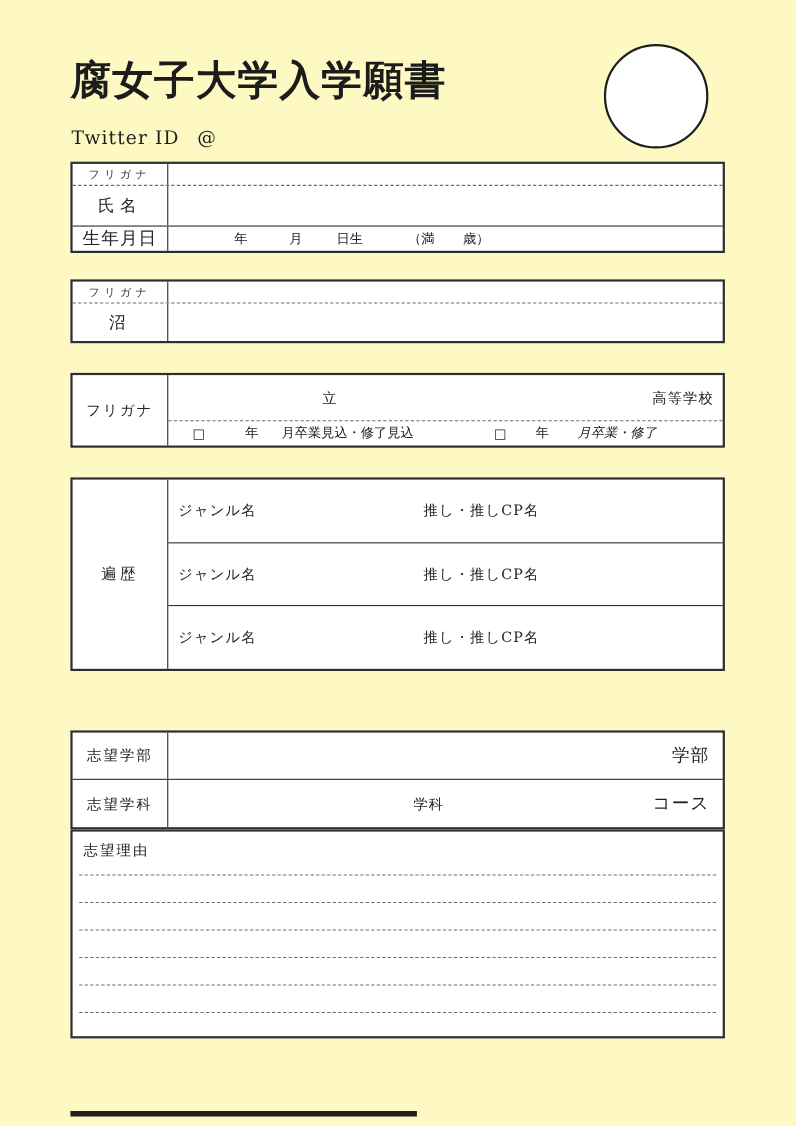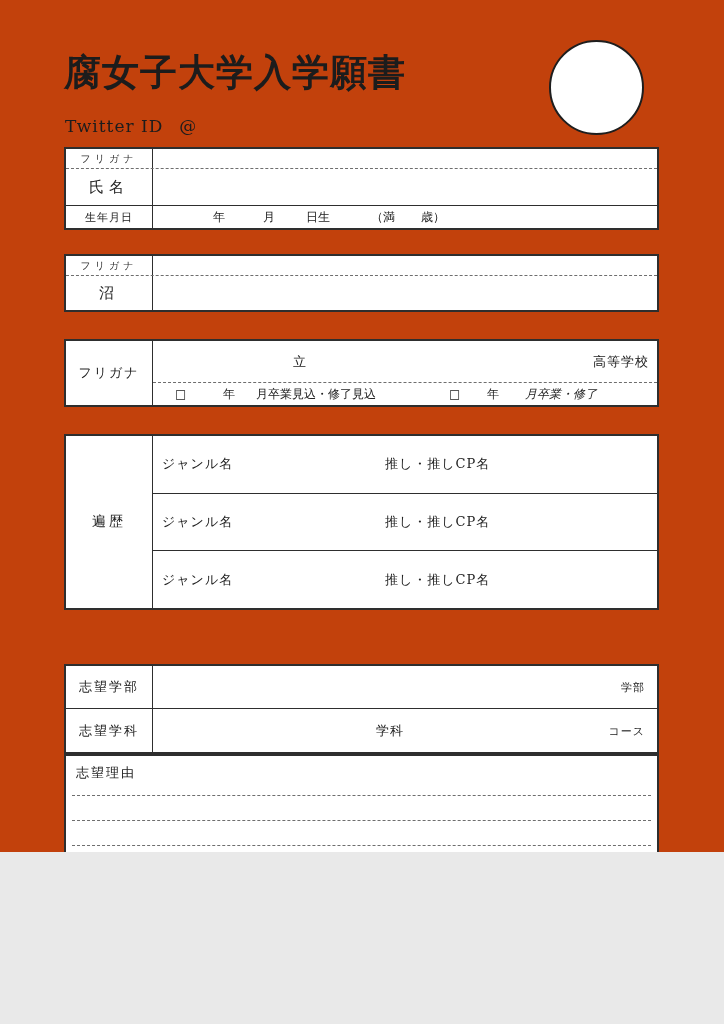--- a/index.html
+++ b/index.html
@@ -1,21 +1,21 @@
 <!DOCTYPE html>
 <html><head>
 <meta charset="utf-8">
 <style>
   * { margin: 0; padding: 0; box-sizing: border-box; }
   html, body { background: #e9e9e9; }
   .page {
     position: relative;
     width: 724px;
-    height: 852px;
-    background: #c2410c;
+    height: 1024px;
+    background: #fef9c3;
     font-family: "DejaVu Serif", "Liberation Serif", serif;
     color: #222;
     overflow: hidden;
     margin: 0 auto;
   }
   .title {
     position: absolute;
     left: 64px; top: 48px;
     font-size: 37px;
     font-weight: 600;
@@ -91,21 +91,21 @@
   .t-history .main { flex: 1 1 auto; display: flex; flex-direction: column; }
   .t-history .hrow { flex: 1 1 0; position: relative; }
   .t-history .hrow + .hrow { border-top: 1.5px solid #2e2e2e; }
   .genre-label { position: absolute; left: 9px; top: 50%; transform: translateY(-50%); font-size: 13px; letter-spacing: 1px; }
   .oshi-label { position: absolute; left: 232px; top: 50%; transform: translateY(-50%); font-size: 13px; letter-spacing: 1px; white-space: nowrap; }
 
   
   .t-desire { top: 664px; }
   .t-desire .drow { height: 43px; }
   .t-desire .drow.first { border-bottom: 1.5px solid #2e2e2e; }
-  .suffix-right { position: absolute; right: 12px; top: 50%; transform: translateY(-50%); font-size: 11px; letter-spacing: 1px; }
+  .suffix-right { position: absolute; right: 12px; top: 50%; transform: translateY(-50%); font-size: 16px; letter-spacing: 1px; }
   .center-text { position: absolute; left: 47%; top: 50%; transform: translate(-50%,-50%); font-size: 13px; letter-spacing: 1px; }
 
   
   .t-reason { top: 754px; height: 190px; padding-left: 16px; }
   .reason-label { position: absolute; left: 10px; top: 8px; font-size: 13px; letter-spacing: 2px; }
   .rule { position: absolute; left: 6px; right: 6px; height: 0; border-top: 1px dashed #6e6e6e; }
 
   .bottom-bar {
     position: absolute;
     left: 64px; top: 1010px;
@@ -134,21 +134,21 @@
       <div class="content"></div>
     </div>
     <div class="row r2">
       <div class="lab">
           <span class="mid-label">氏名</span>
         </div>
       <div class="content"></div>
     </div>
     <div class="row r3" style="border-top:1.5px solid #2e2e2e;">
       <div class="lab">
-          <span class="sec-label" style="font-size:11px;letter-spacing:1px;">生年月日</span>
+          <span class="sec-label" style="font-size:16px;letter-spacing:1px;">生年月日</span>
         </div>
       <div class="content">
         <span class="birth-seg" style="left:60px;">年</span>
         <span class="birth-seg" style="left:110px;">月</span>
         <span class="birth-seg" style="left:153px;">日生</span>
         <span class="birth-seg" style="left:218px;">（満</span>
         <span class="birth-seg" style="left:268px;">歳）</span>
       </div>
     </div>
   </div>

